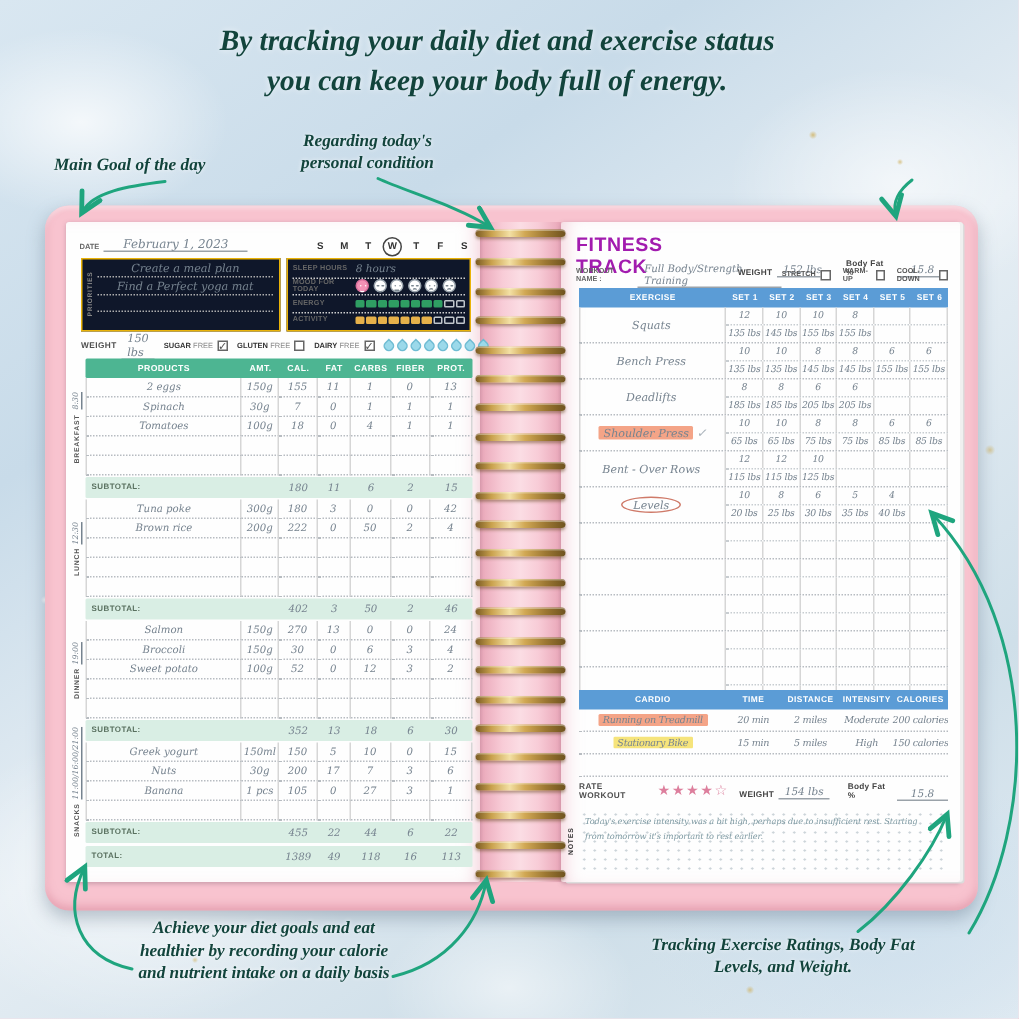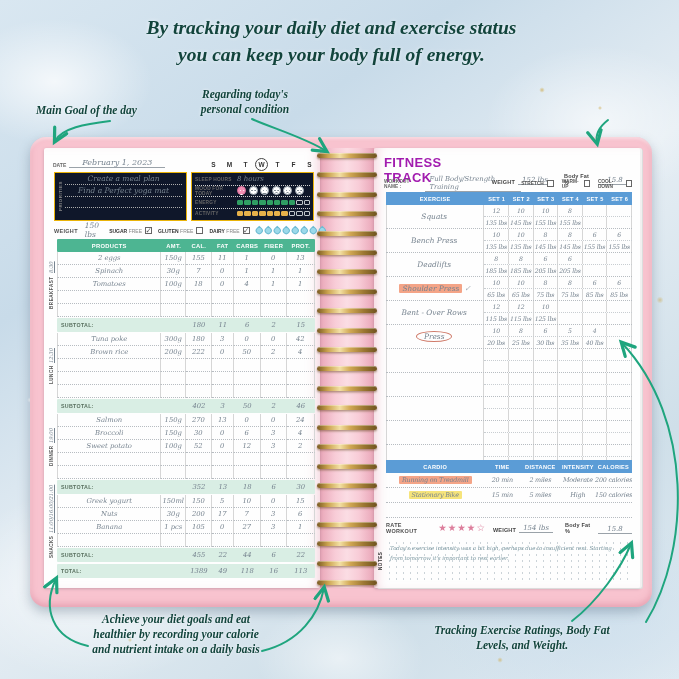--- a/index.html
+++ b/index.html
@@ -728,21 +728,21 @@
               <div class="ex-cell">115 lbs</div>
                 <div class="ex-cell">115 lbs</div>
                 <div class="ex-cell">125 lbs</div>
                 <div class="ex-cell"></div>
                 <div class="ex-cell"></div>
                 <div class="ex-cell"></div>
               </div>
             </div>
           </div><div class="ex-row circled">
             <div class="ex-name">
-              <span class="ex-name-text">Press</span>
+              <span class="ex-name-text">Levels</span>
               <span class="ex-mark"></span>
             </div>
             <div class="ex-sets">
               <div class="ex-line ex-line-reps">
 
               <div class="ex-cell">10</div>
                 <div class="ex-cell">8</div>
                 <div class="ex-cell">6</div>
                 <div class="ex-cell">5</div>
                 <div class="ex-cell">4</div>

